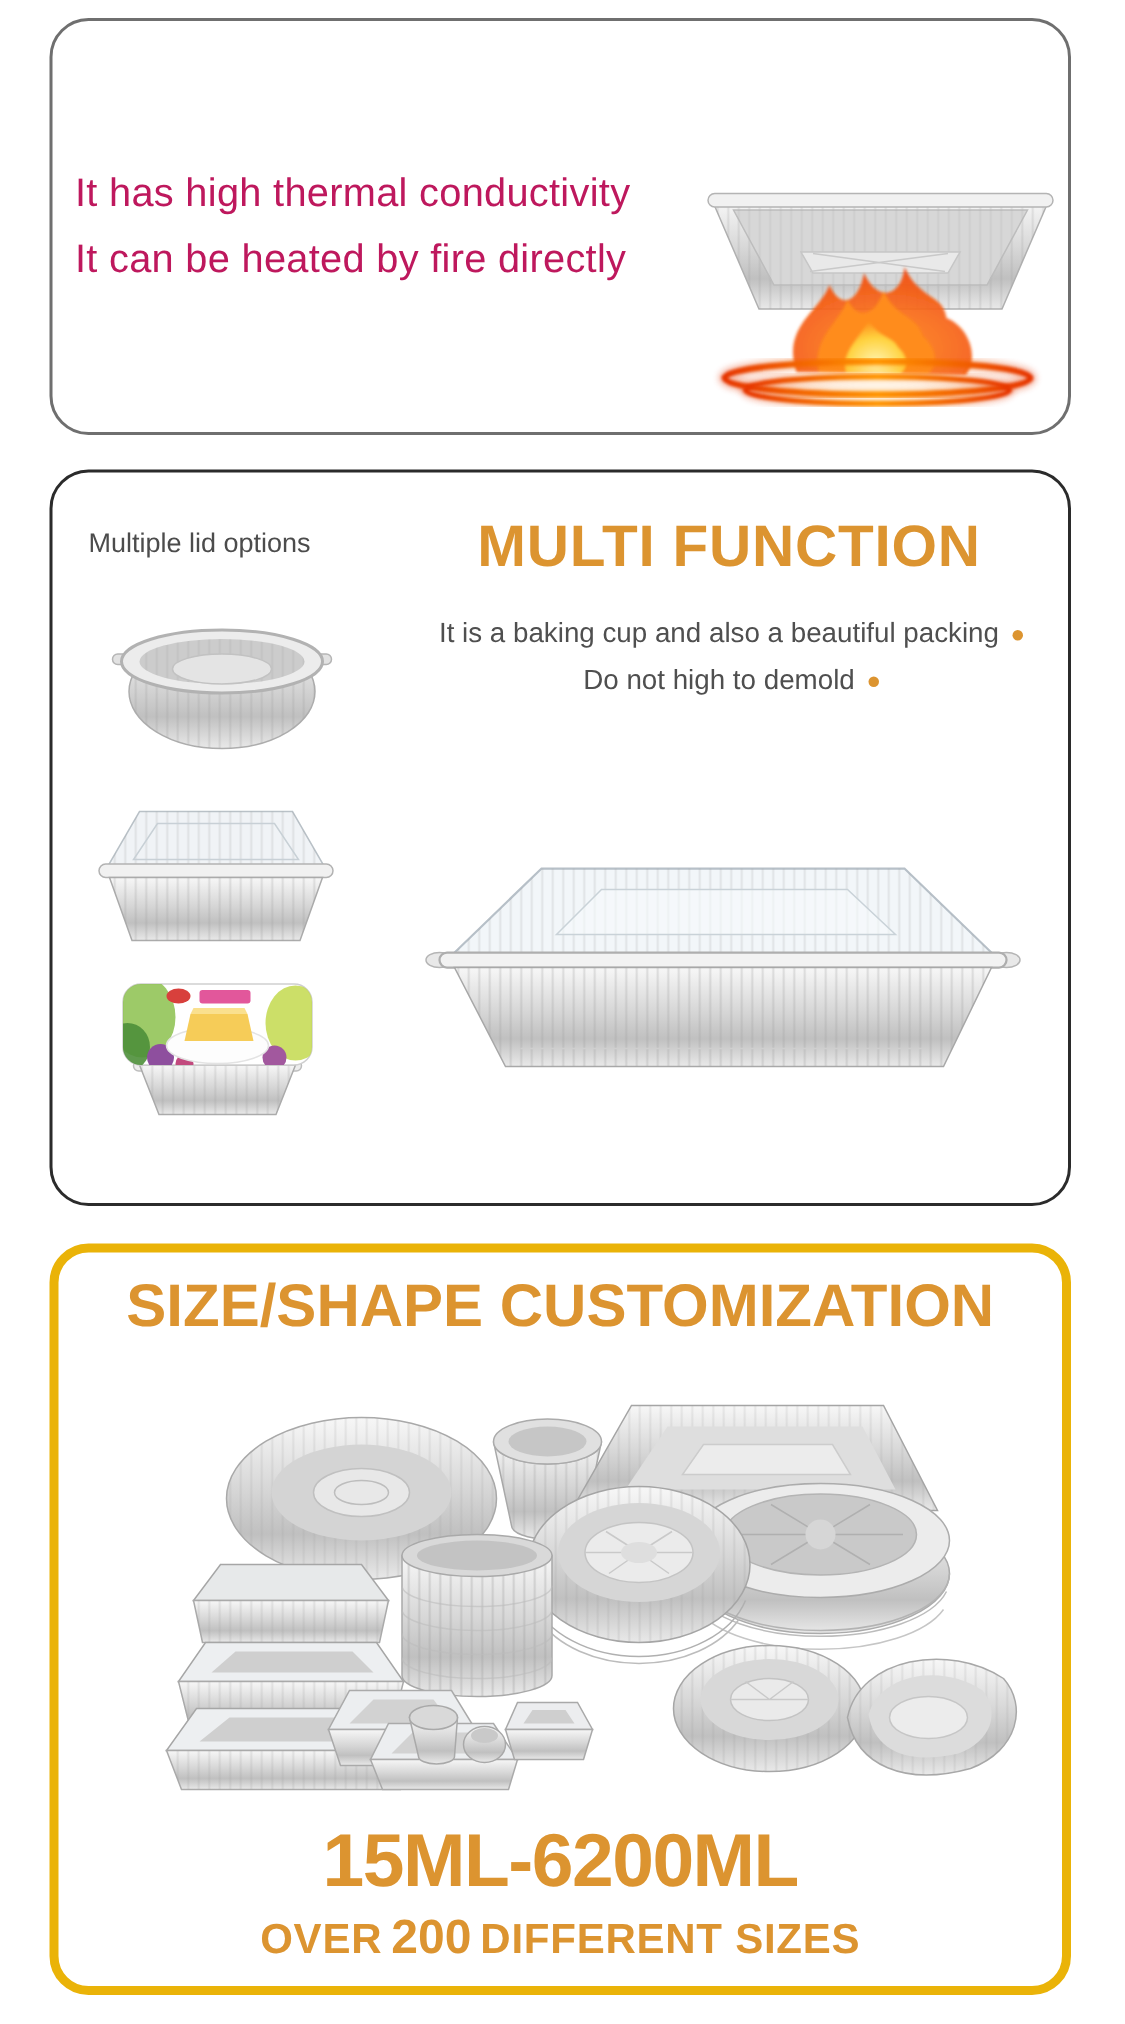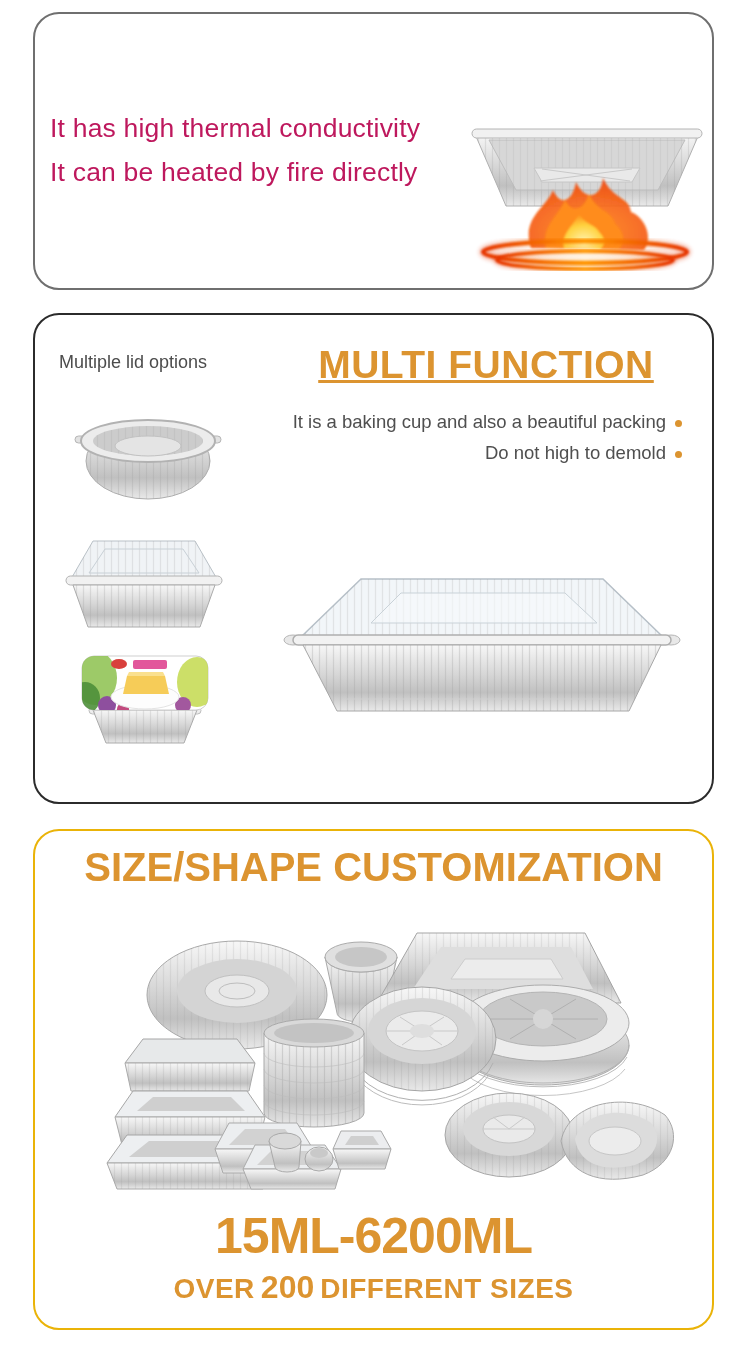--- a/index.html
+++ b/index.html
@@ -1,25 +1,25 @@
 <!DOCTYPE html>
 <html><head>
 <meta charset="utf-8">
 <style>
   html,body{margin:0;padding:0;background:#ffffff;}
   body{width:750px;height:1349px;position:relative;font-family:"Liberation Sans",sans-serif;overflow:hidden;}
   .card{position:absolute;left:33px;width:681px;background:#ffffff;border-radius:26px;box-sizing:border-box;}
   .card-1{top:12px;height:278px;border:2px solid #6f6f6f;}
   .card-2{top:313px;height:491px;border:2px solid #2b2b2b;padding-left:28px;}
-  .card-3{top:829px;height:501px;border:2px solid #eab308;}
+  .card-3{top:829px;height:501px;border:6px solid #eab308;}
   .thermal-text{position:absolute;left:15px;top:92px;font-size:26.5px;line-height:44px;color:#be185d;letter-spacing:.2px;}
   .fire-img{position:absolute;left:426px;top:92px;width:252px;height:170px;}
   .lid-label{position:absolute;left:24px;top:37px;font-size:18px;color:#4c4c4c;}
-  .mf-title{position:absolute;right:36px;top:28px;width:380px;text-align:center;font-size:39px;font-weight:700;color:#DC9430;letter-spacing:.5px;margin:0;text-decoration:underline;}
-  .bullets{position:absolute;right:30px;top:97px;margin:0;padding:0;list-style:none;text-align:right;font-size:18.5px;color:#4f4f4f;}
+  .mf-title{position:absolute;right:36px;top:28px;width:380px;text-align:center;font-size:39px;font-weight:700;color:#DC9430;letter-spacing:.5px;margin:0;}
+  .bullets{position:absolute;right:30px;top:97px;margin:0;padding:0;list-style:none;text-align:center;font-size:18.5px;color:#4f4f4f;}
   .bullets li{height:20px;line-height:20px;margin-bottom:11px;white-space:nowrap;}
   .dot{display:inline-block;width:7px;height:7px;border-radius:50%;background:#DC9430;margin-left:9px;vertical-align:middle;}
   .img-bowl{position:absolute;left:38px;top:90px;width:150px;height:104px;}
   .img-rect{position:absolute;left:24px;top:214px;width:170px;height:106px;}
   .img-printed{position:absolute;left:42px;top:333px;width:136px;height:100px;}
   .img-bigtray{position:absolute;left:246px;top:256px;width:402px;height:145px;}
   .sc-title{position:absolute;left:0;top:14px;width:100%;text-align:center;font-size:40px;font-weight:700;color:#DC9430;letter-spacing:0;margin:0;}
   .collage{position:absolute;left:34px;top:74px;width:612px;height:286px;}
   .range-line{position:absolute;left:0;top:376px;width:100%;text-align:center;font-size:50px;font-weight:700;color:#DC9430;letter-spacing:-1px;}
   .over-line{position:absolute;left:0;top:432px;width:100%;text-align:center;font-weight:700;color:#DC9430;font-size:28px;line-height:48px;letter-spacing:.5px;}

